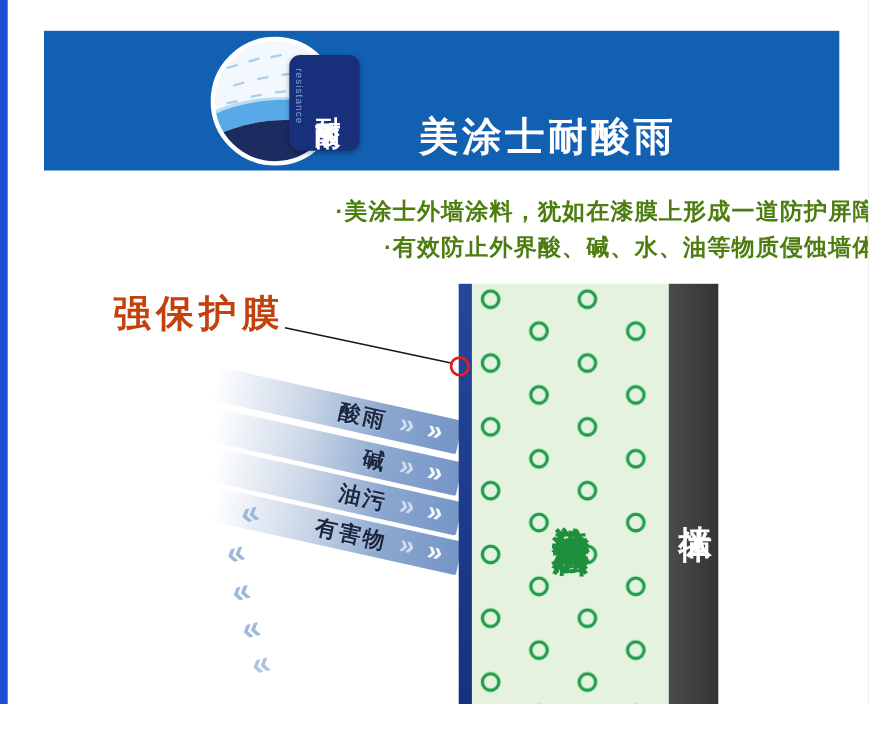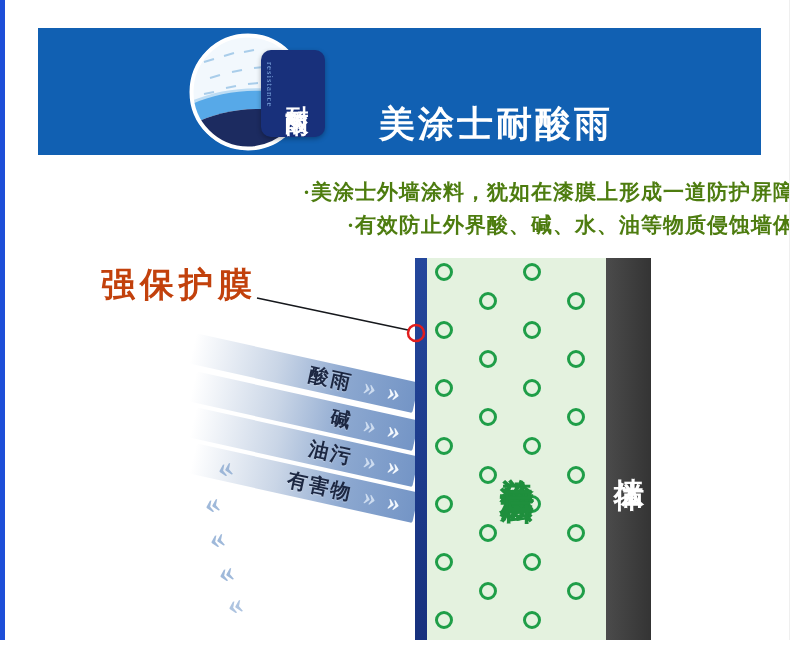--- a/index.html
+++ b/index.html
@@ -1,21 +1,21 @@
 <!DOCTYPE html>
 <html><head>
 <meta charset="utf-8">
 <style>
   * { margin:0; padding:0; box-sizing:border-box; }
   html,body { background:#ffffff; }
   body { font-family:"Liberation Sans","DejaVu Sans",sans-serif; }
   .page {
     position:relative; width:790px; height:640px; background:#ffffff;
     overflow:hidden; margin:0 auto;
-    border-left:5px solid #1d4ed8; border-right:1px solid #efefef;font-family:Liberation Serif, serif;
+    border-left:7px solid #1d4ed8; border-right:1px solid #efefef;
   }
 
   
   .header { position:absolute; left:33px; top:28px; width:723px; height:127px; background:#1160b2; }
   .header-title {
     position:absolute; left:341px; top:72px; font-size:36px; font-weight:bold;
     color:#ffffff; letter-spacing:3px; white-space:nowrap;
   }
   .icon-circle { position:absolute; left:183px; top:32px; width:120px; height:120px; }
   .badge {

